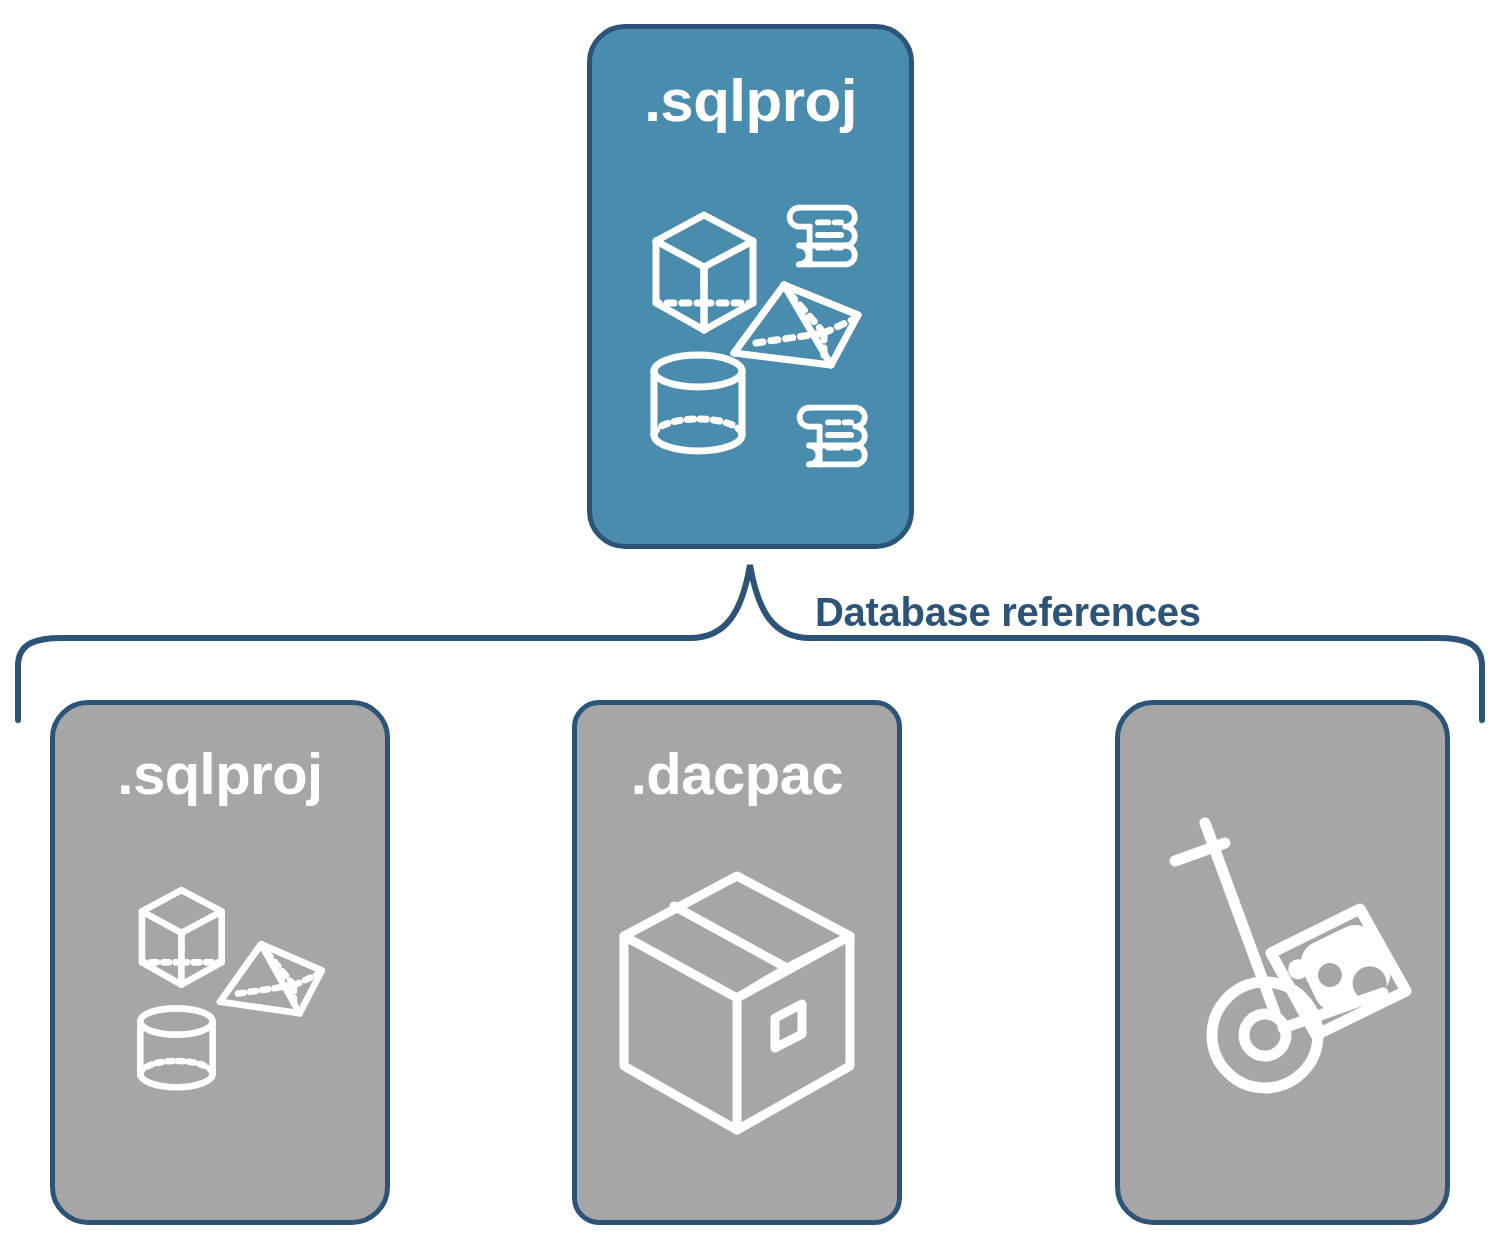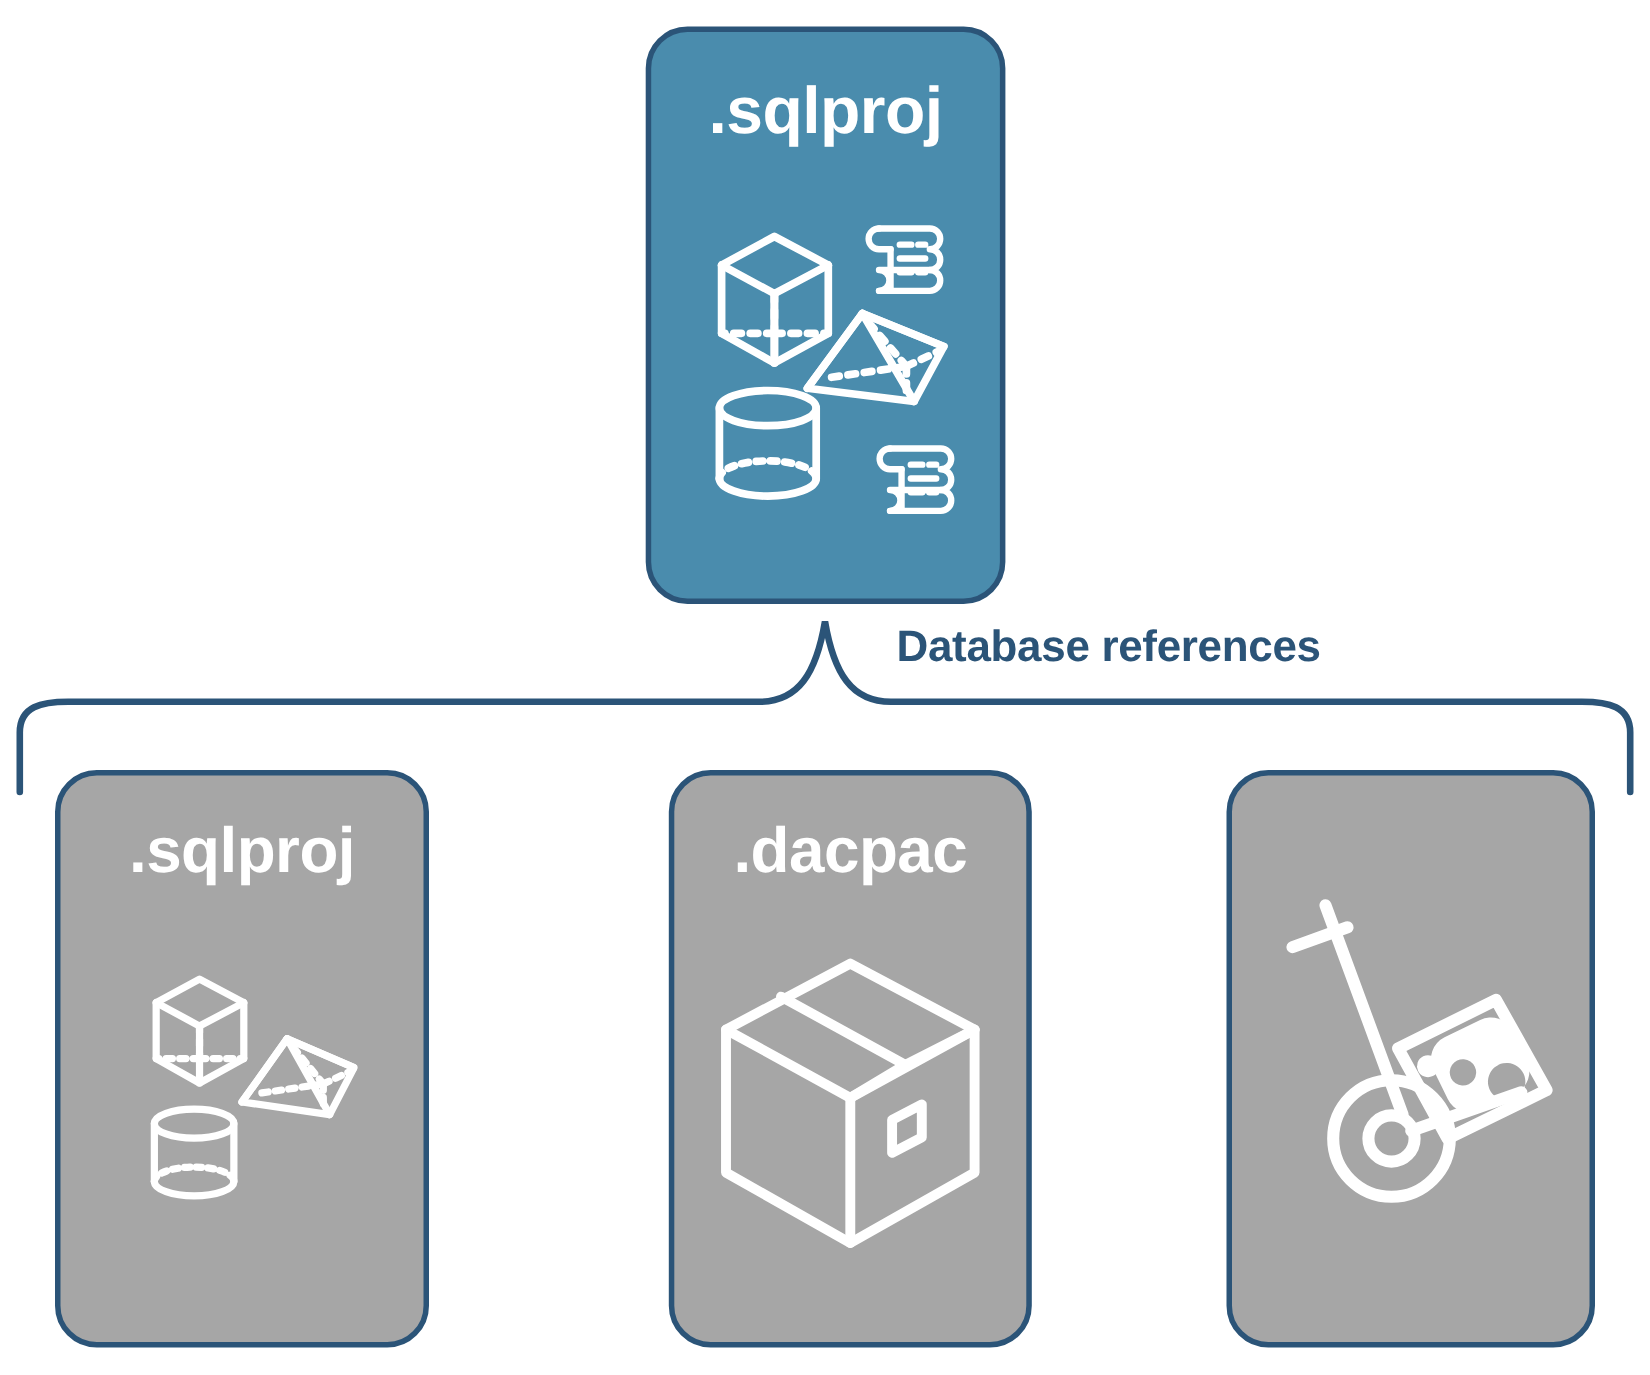--- a/index.html
+++ b/index.html
@@ -53,21 +53,21 @@
   #card-top .card-label {
     font-size: 60px;
     margin-top: 42px;
   }
 
   .card-bottom {
     top: 700px;
     height: 525px;
   }
   #card-sqlproj { left: 50px;  width: 340px; }
-  #card-dacpac  { left: 608px; width: 330px; }
+  #card-dacpac  { left: 572px; width: 330px; border-radius: 27px; }
   #card-nupkg   { left: 1115px; width: 335px; }
 
   .card-bottom .card-label {
     font-size: 58px;
     margin-top: 40px;
   }
 
   .icon-area {
     flex: 1;
     width: 100%;
@@ -81,21 +81,21 @@
     left: 0;
     top: 540px;
     width: 1500px;
     height: 200px;
     pointer-events: none;
   }
 
   .bracket-label {
     position: absolute;
     left: 815px;
-    top: 566px;
+    top: 590px;
     color: #2b5478;
     font-size: 40px;
     font-weight: bold;
     letter-spacing: -0.3px;
     white-space: nowrap;
     user-select: none;
   }
 </style>
 </head>
 <body>

